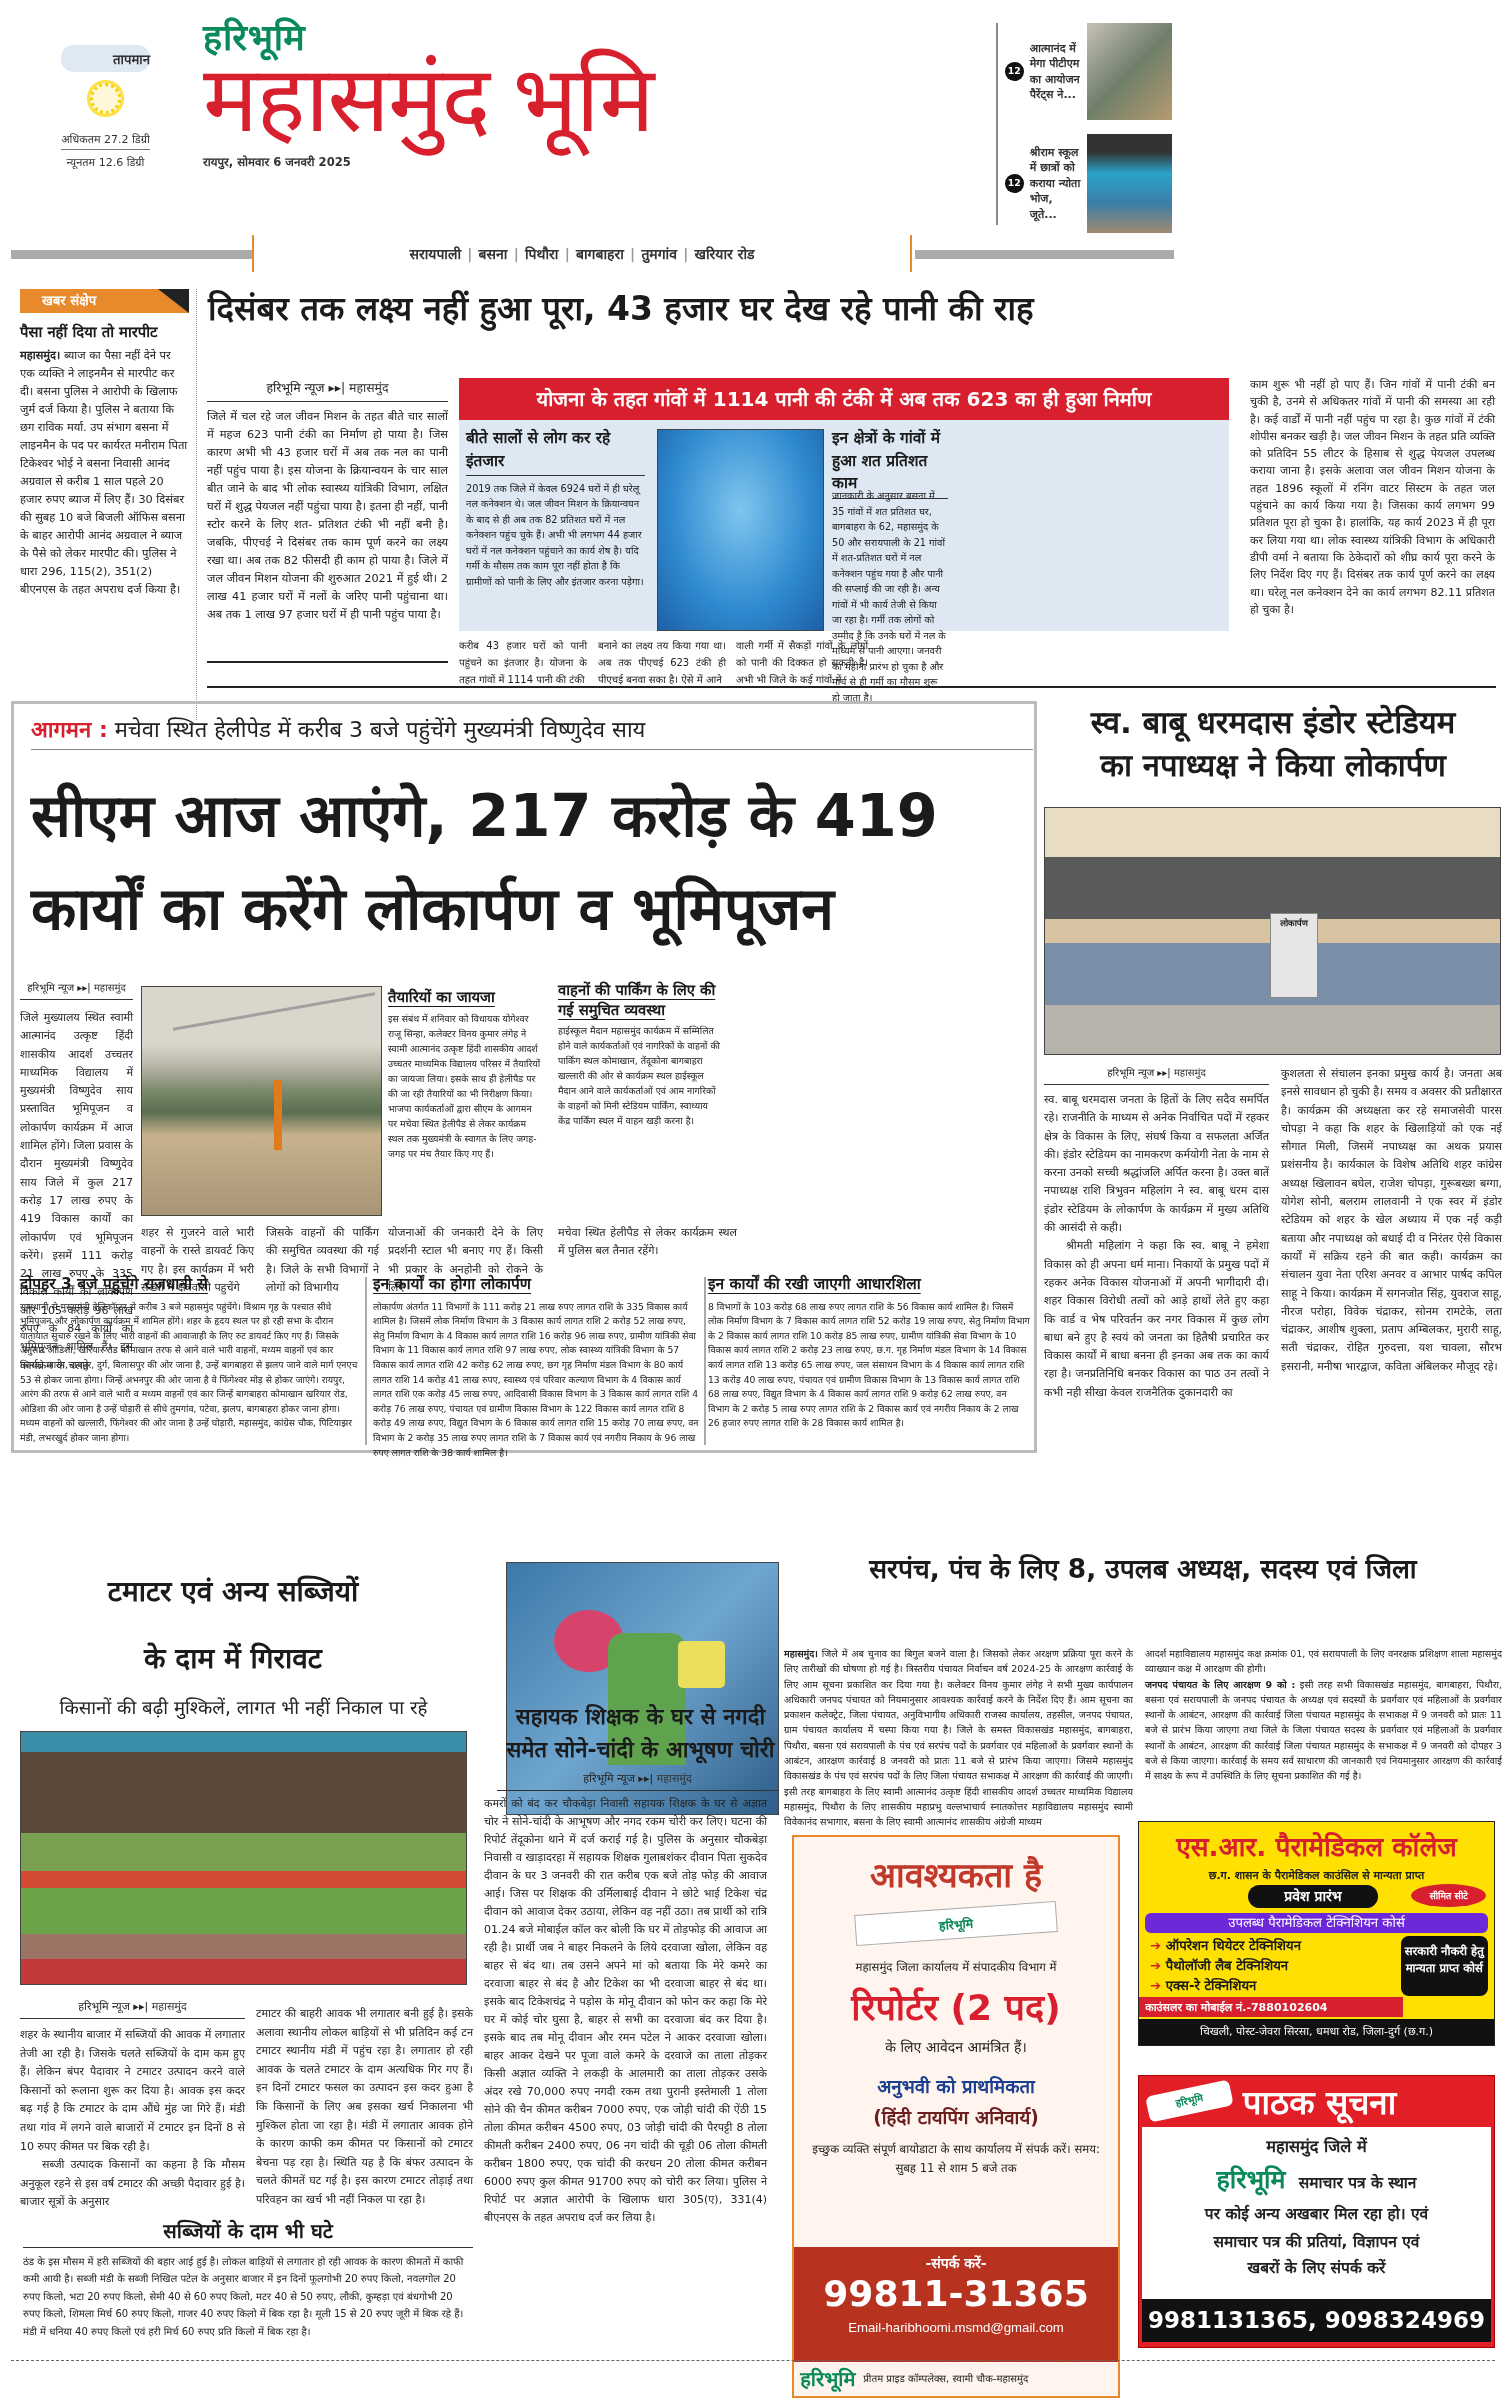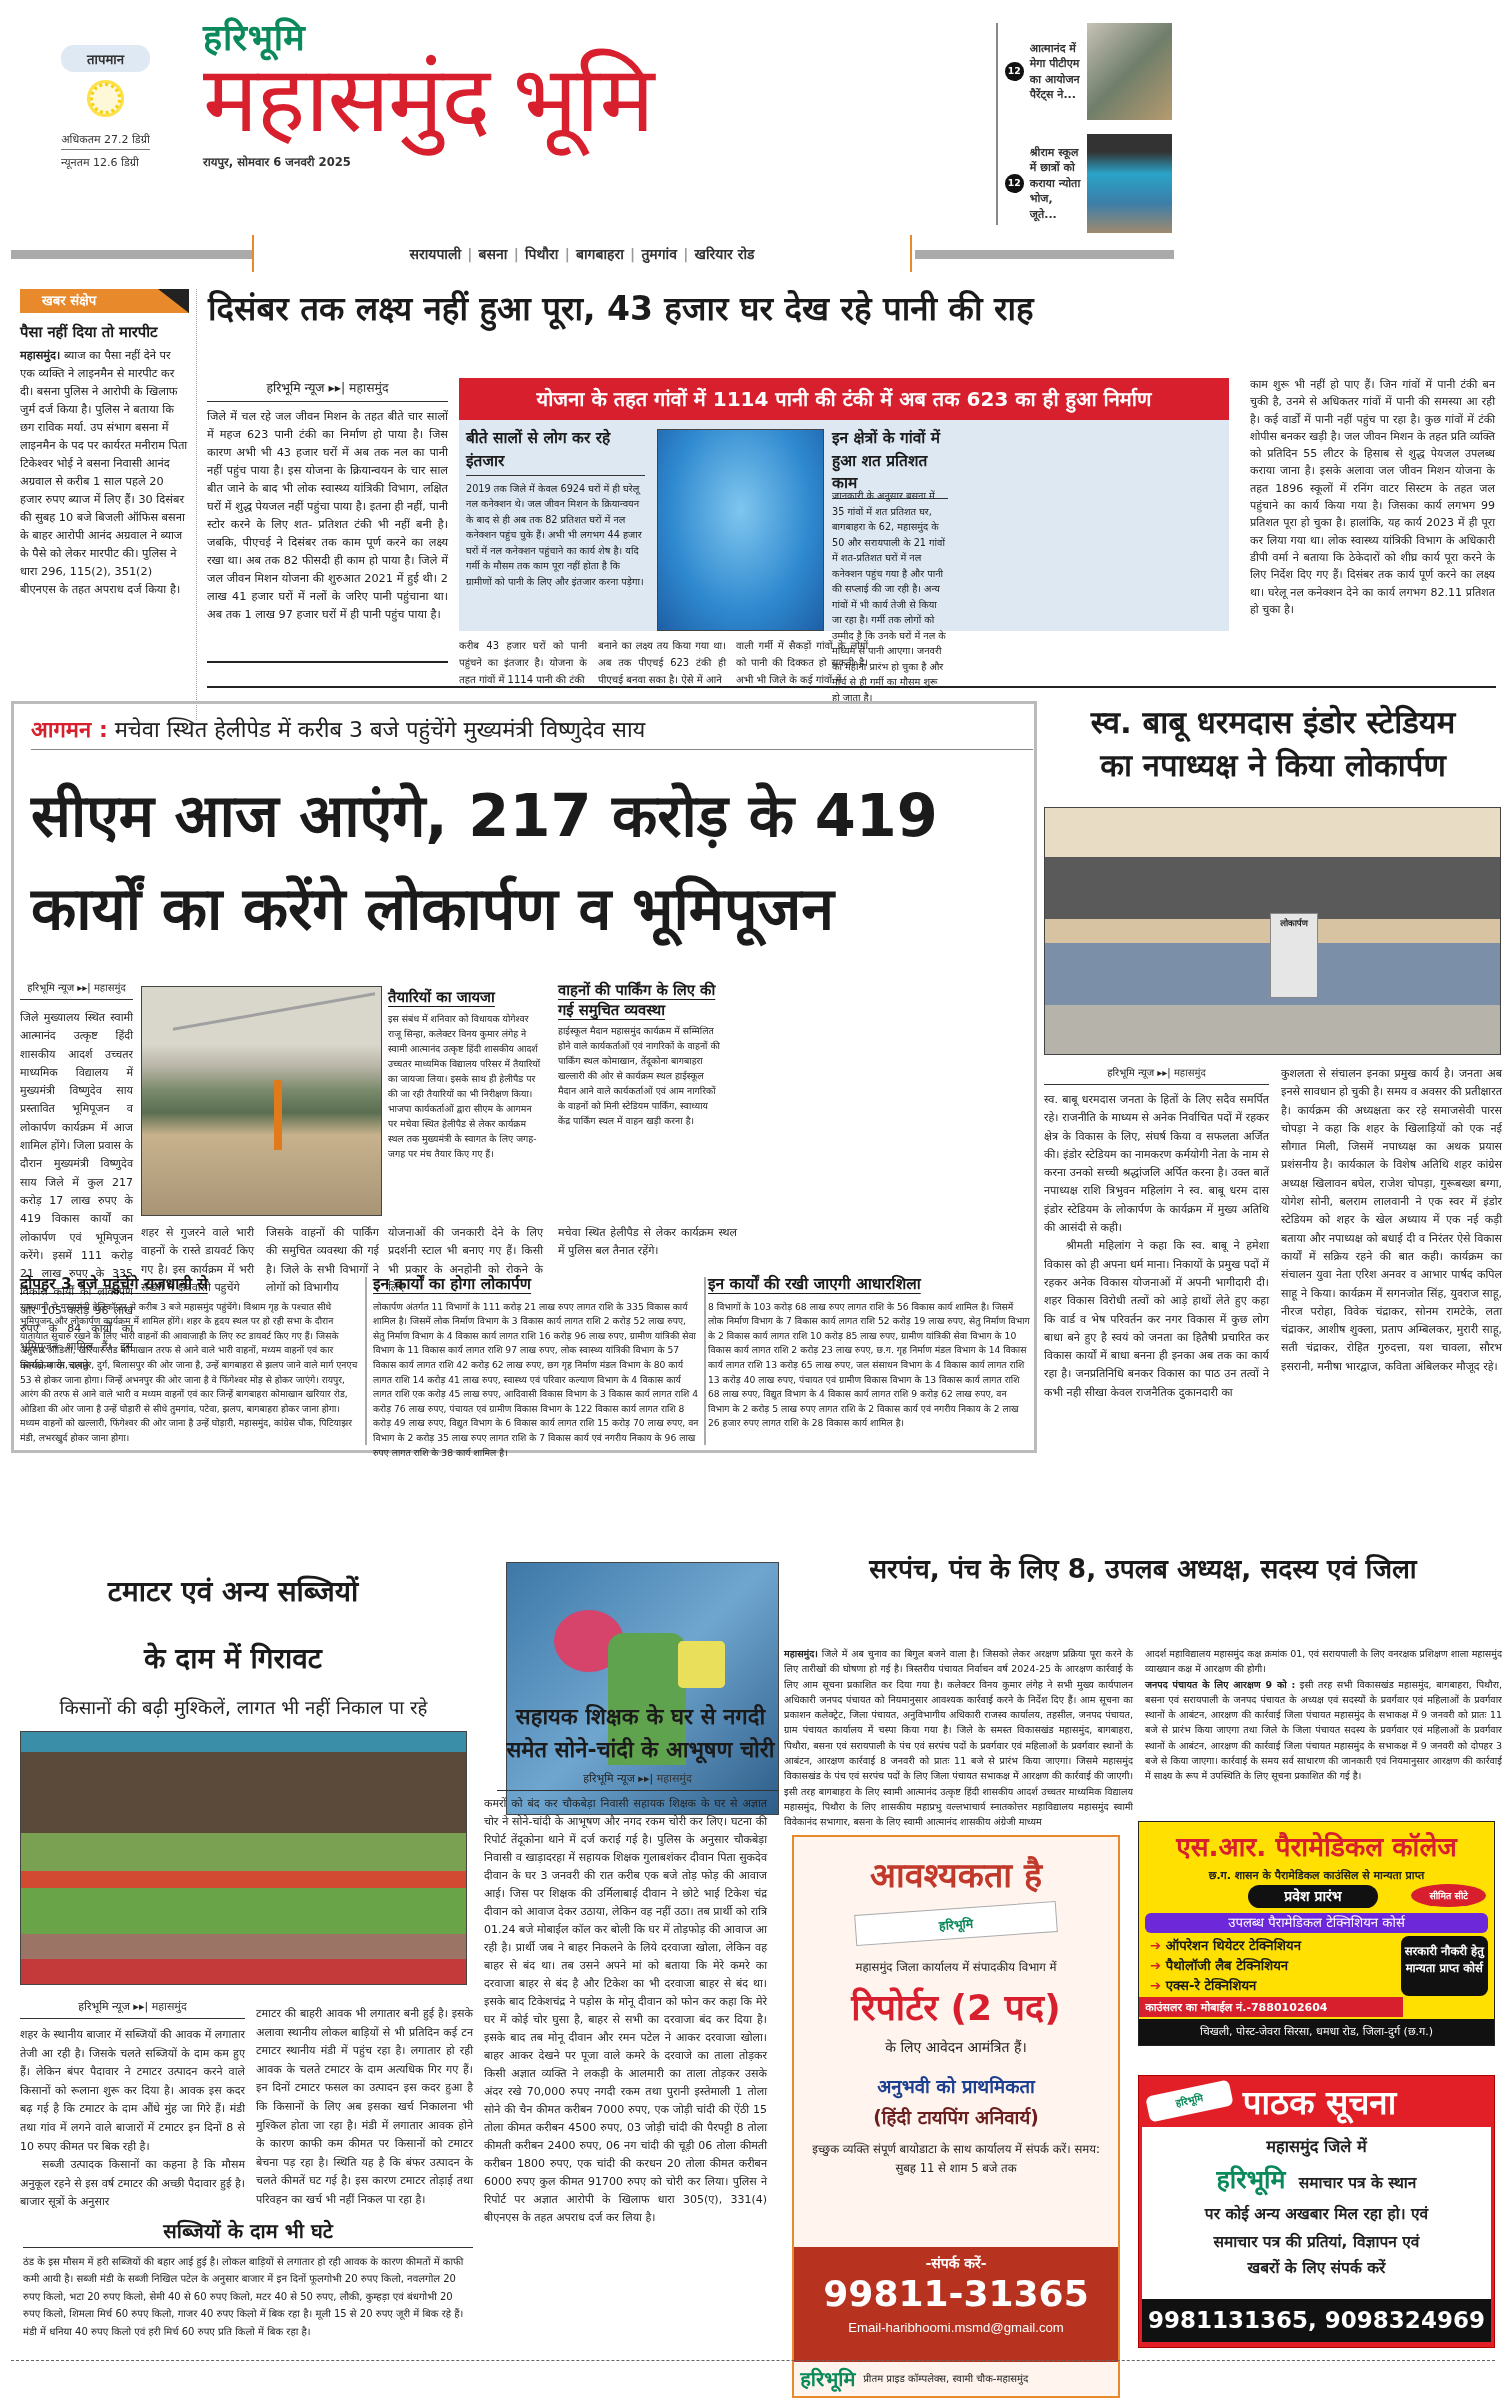--- a/index.html
+++ b/index.html
@@ -12,24 +12,24 @@
 .byline b{color:#333;font-weight:normal}
 .photo{border:0.8px solid #444;overflow:hidden}
 .rule{height:2.3px;background:#222}
 .vr{width:0.8px;background:#999}
 .sub-hd{font-weight:bold;font-size:18.6px;text-decoration:underline;text-underline-offset:3.9px;line-height:26.4px}
 </style>
 </head>
 <body>
 
 <div class="abs" style="left:61px;top:45px;width:89px;">
-  <div style="background:#dfe9f3;border-radius:12.4px;text-align:center;font-size:13.2px;font-weight:bold;padding:4.7px 0;color:#333">तापमान</div>
+  <div style="background:#dfe9f3;border-radius:12.4px;text-align:right;font-size:13.2px;font-weight:bold;padding:4.7px 0;color:#333">तापमान</div>
   <div style="margin:11px auto 0;width:31px;height:31px;border-radius:50%;background:#fff8d8;border:3.1px dotted #f5d20a;box-shadow:0 0 0 3.1px #fde04a"></div>
   <div style="margin-top:17px;text-align:center;font-size:11px;color:#333;border-bottom:1.6px solid #777;padding-bottom:3.1px">अधिकतम 27.2 डिग्री</div>
-  <div style="font-size:11px;color:#333;padding-top:3.1px">न्यूनतम 12.6 डिग्री</div>
+  <div style="text-align:center;font-size:11px;color:#333;padding-top:3.1px">न्यूनतम 12.6 डिग्री</div>
 </div>
 
 <div class="abs" style="left:203px;top:17px;width:652px">
   <div style="font-size:36px;font-weight:bold;color:#0a8a5a;line-height:42px;letter-spacing:0.8px">हरिभूमि</div>
   <div style="font-size:92px;color:#d71f2e;line-height:93px;margin-top:-6.2px;font-family:'Liberation Sans',sans-serif;letter-spacing:-1.6px">महासमुंद भूमि</div>
   <div style="font-size:11.6px;font-weight:bold;color:#333;margin-top:7.8px">रायपुर, सोमवार 6 जनवरी 2025</div>
 </div>
 
 <div class="abs" style="left:11px;top:250px;width:241px;height:8.5px;background:#aaa"></div>
 <div class="abs" style="left:252px;top:235px;width:660px;height:37px;border-left:2.3px solid #e8892b;border-right:2.3px solid #e8892b;display:flex;align-items:center;justify-content:center;gap:6.2px;font-size:14px;font-weight:bold;color:#333">

